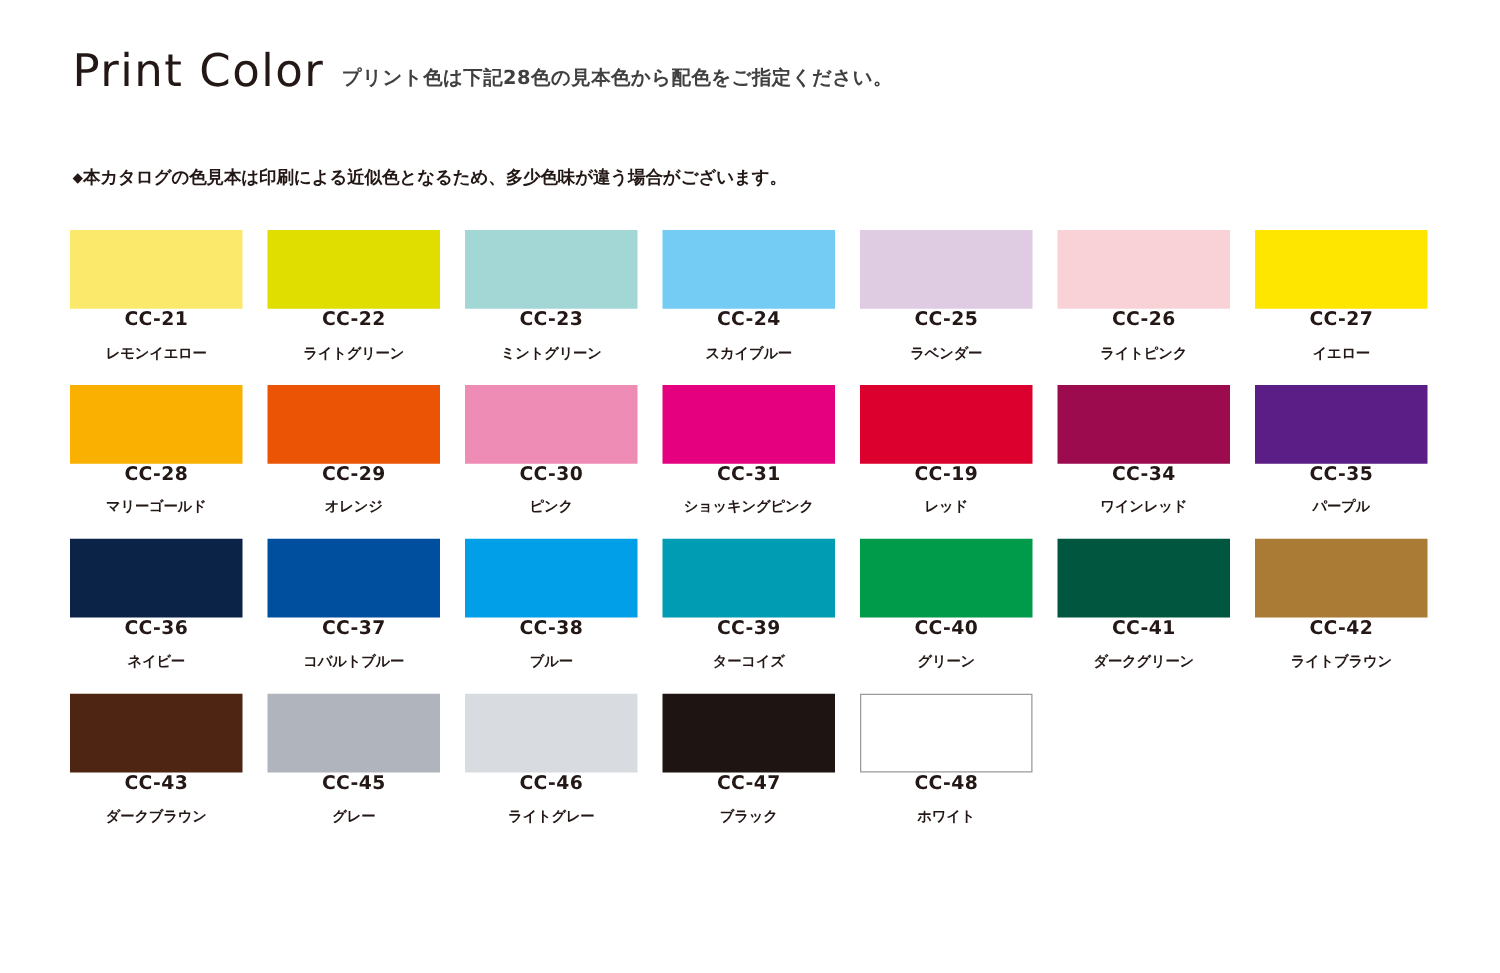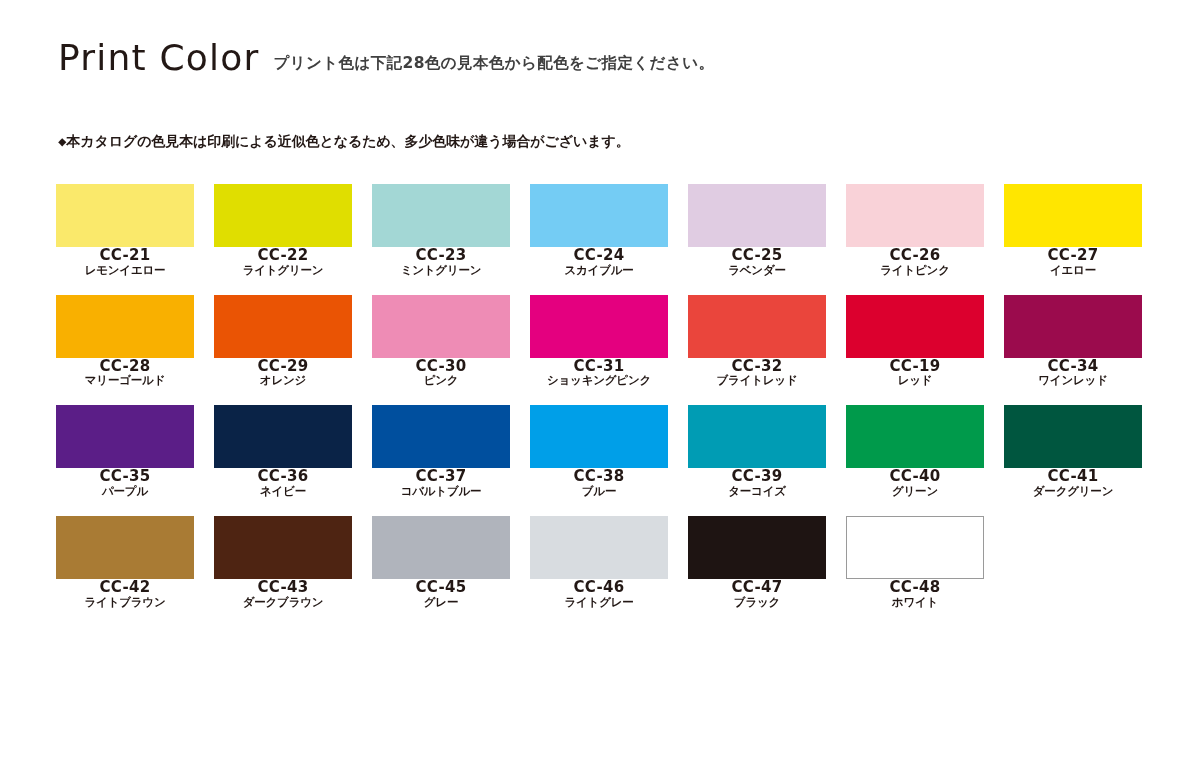--- a/index.html
+++ b/index.html
@@ -84,21 +84,21 @@
   .swatch-code {
     text-align: center;
     font-family: "DejaVu Sans", sans-serif;
     font-size: 15px;
     font-weight: 700;
     letter-spacing: 0.3px;
     color: #231815;
     line-height: 1.1;
   }
   .swatch-name {
-    margin-top: 0;
+    margin-top: 13px;
     text-align: center;
     font-family: Liberation Mono, monospace;
     font-size: 11.5px;
     font-weight: 700;
     letter-spacing: -0.2px;
     color: #231815;
     line-height: 1.15;
     white-space: nowrap;
   }
 </style>
@@ -162,25 +162,20 @@
       <div class="swatch-chip" style="background-color: rgb(238, 140, 181);"></div>
       <div class="swatch-code">CC-30</div>
       <div class="swatch-name">ピンク</div>
     </div>
     <div class="swatch-cell">
       <div class="swatch-chip" style="background-color: rgb(228, 0, 127);"></div>
       <div class="swatch-code">CC-31</div>
       <div class="swatch-name">ショッキングピンク</div>
     </div>
     <div class="swatch-cell">
-      <div class="swatch-chip" style="background-color: rgb(234, 69, 60);"></div>
-      <div class="swatch-code">CC-32</div>
-      <div class="swatch-name">ブライトレッド</div>
-    </div>
-    <div class="swatch-cell">
       <div class="swatch-chip" style="background-color: rgb(220, 0, 46);"></div>
       <div class="swatch-code">CC-19</div>
       <div class="swatch-name">レッド</div>
     </div>
     <div class="swatch-cell">
       <div class="swatch-chip" style="background-color: rgb(155, 11, 77);"></div>
       <div class="swatch-code">CC-34</div>
       <div class="swatch-name">ワインレッド</div>
     </div>
     <div class="swatch-cell">

